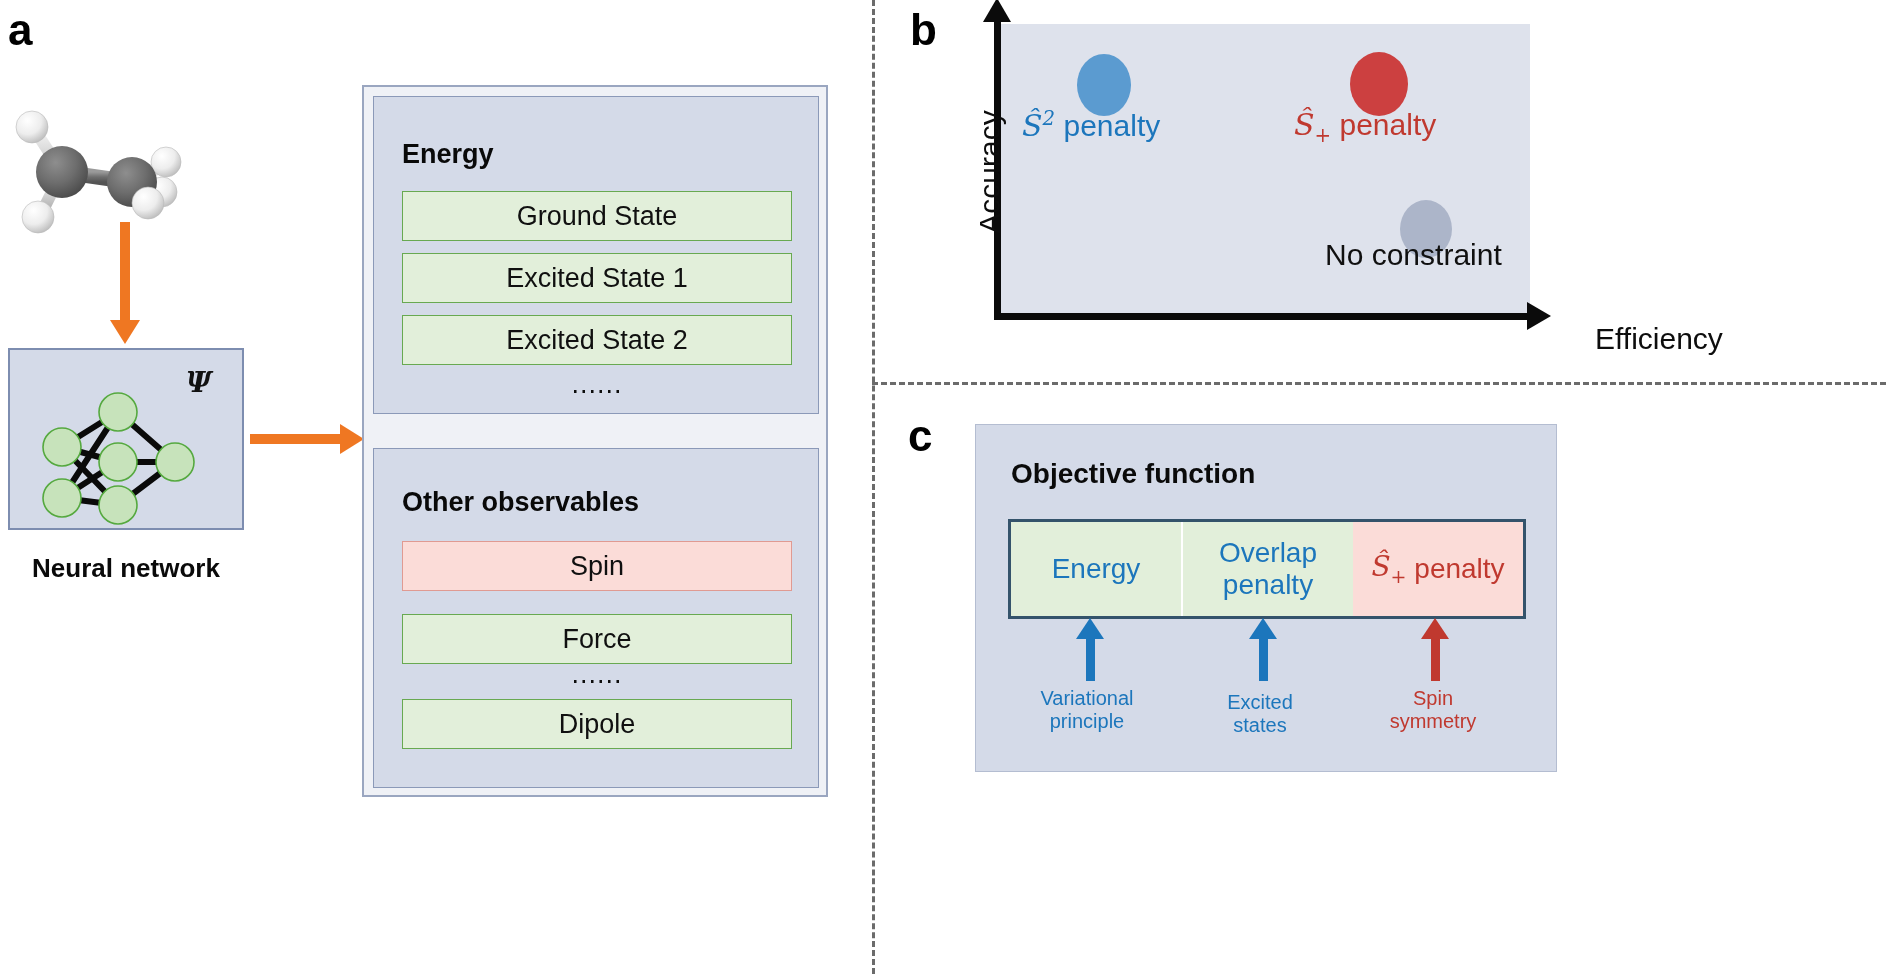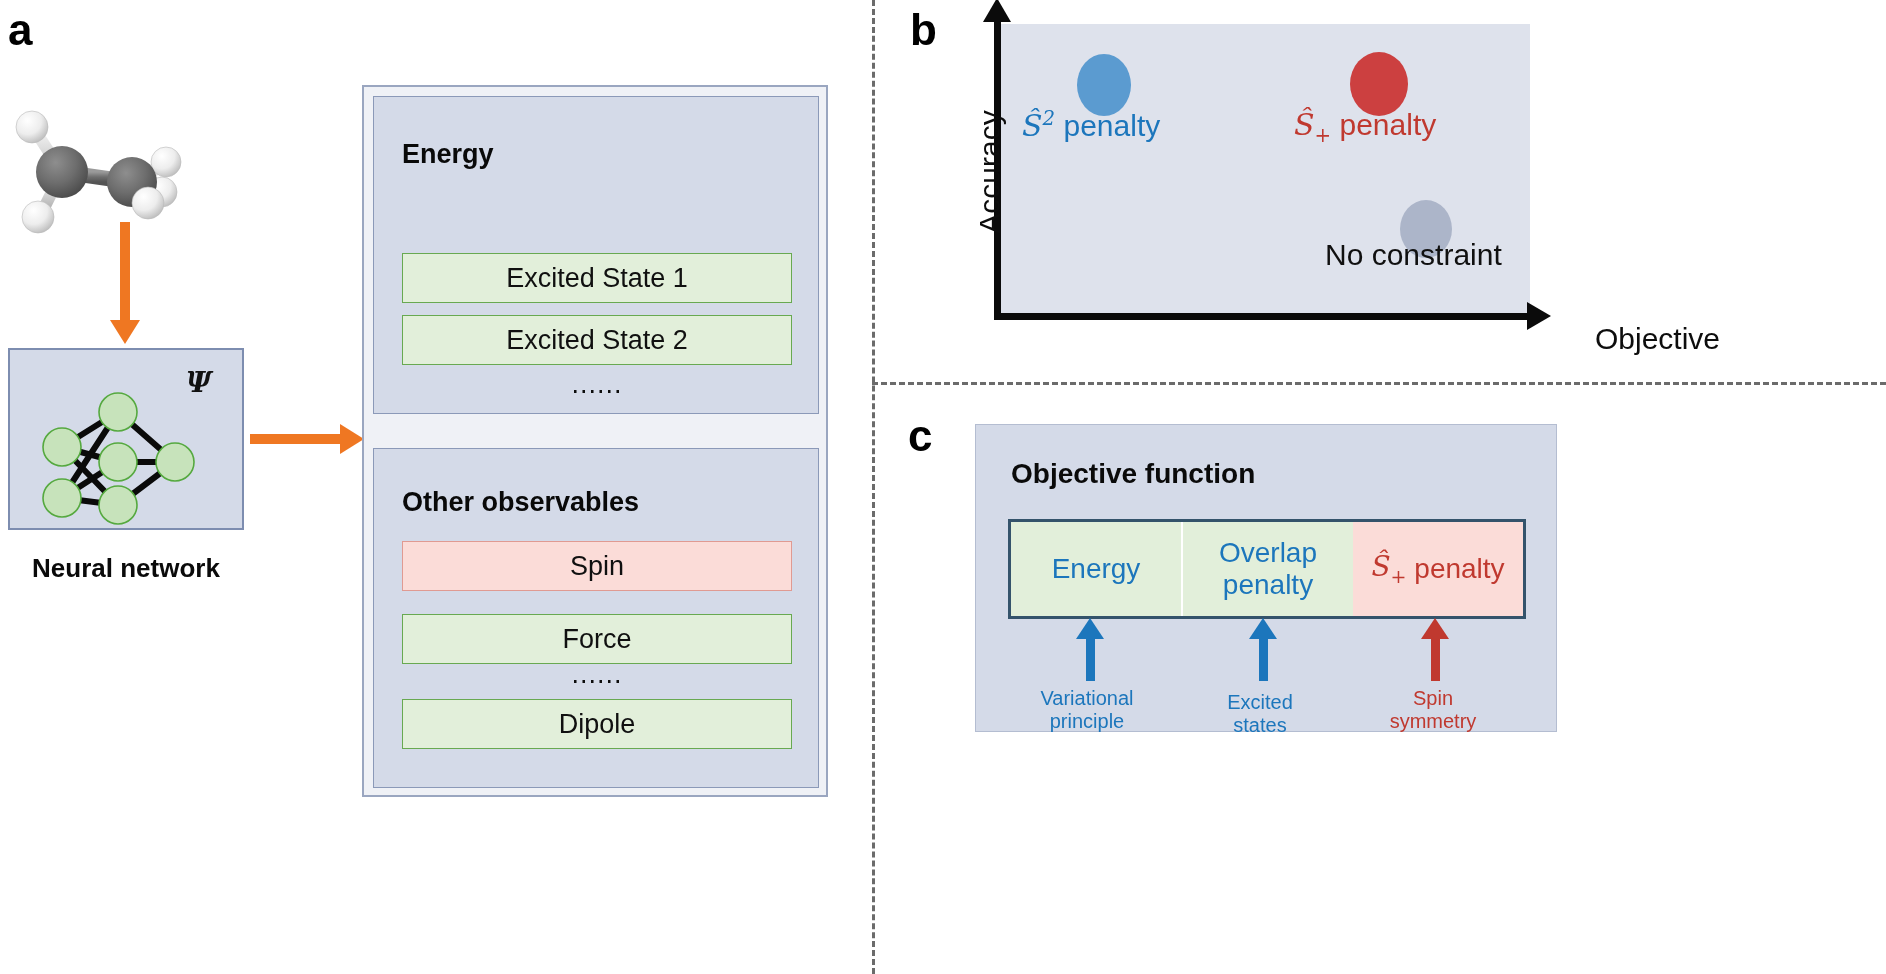--- a/index.html
+++ b/index.html
@@ -246,21 +246,21 @@
   .b-label sup, .b-label sub {
     font-size: 0.66em;
   }
 
   
   #panel-c-box {
     position: absolute;
     left: 975px;
     top: 424px;
     width: 582px;
-    height: 308px;
+    height: 348px;
     background: #d4dae8;
     border: 1px solid #b4bdd1;
     box-sizing: border-box;
   }
   #c-title {
     position: absolute;
     left: 35px;
     top: 33px;
     font-weight: bold;
     font-size: 28px;
@@ -403,20 +403,21 @@
   </div>
 
   <div class="arrow-orange-h" style="left:250px; top:434px; width:92px;">
     <div class="head"></div>
   </div>
 
   <div id="results-outer">
 
     <div class="result-block" id="block-energy">
       <div class="block-title">Energy</div>
+      <div class="item-row item-green" style="top:94px;">Ground State</div>
       <div class="item-row item-green" style="top:156px;">Excited State 1</div>
       <div class="item-row item-green" style="top:218px;">Excited State 2</div>
       <div class="dots" style="top:272px;">......</div>
     </div>
 
     <div class="result-block" id="block-other">
       <div class="block-title">Other observables</div>
       <div class="item-row item-red" style="top:92px;">Spin</div>
       <div class="item-row item-green" style="top:165px;">Force</div>
       <div class="dots" style="top:210px;">......</div>
@@ -437,21 +438,21 @@
 
   <div id="b-axis-y">
       <div class="head"></div>
     </div>
 
   <div id="b-axis-x">
       <div class="head"></div>
     </div>
 
   <div id="b-ylabel">Accuracy</div>
-  <div id="b-xlabel">Objective</div>
+  <div id="b-xlabel">Efficiency</div>
 
   <div class="b-label" style="left:1022px; top:107px; color:#1c76bc;">
     <span class="hat">Ŝ<sup>2</sup></span>
     <span>penalty</span>
   </div>
 
   <div class="b-label" style="left:1294px; top:107px; color:#c0392f;">
     <span class="hat">Ŝ<sub>+</sub></span>
     <span>penalty</span>
   </div>

